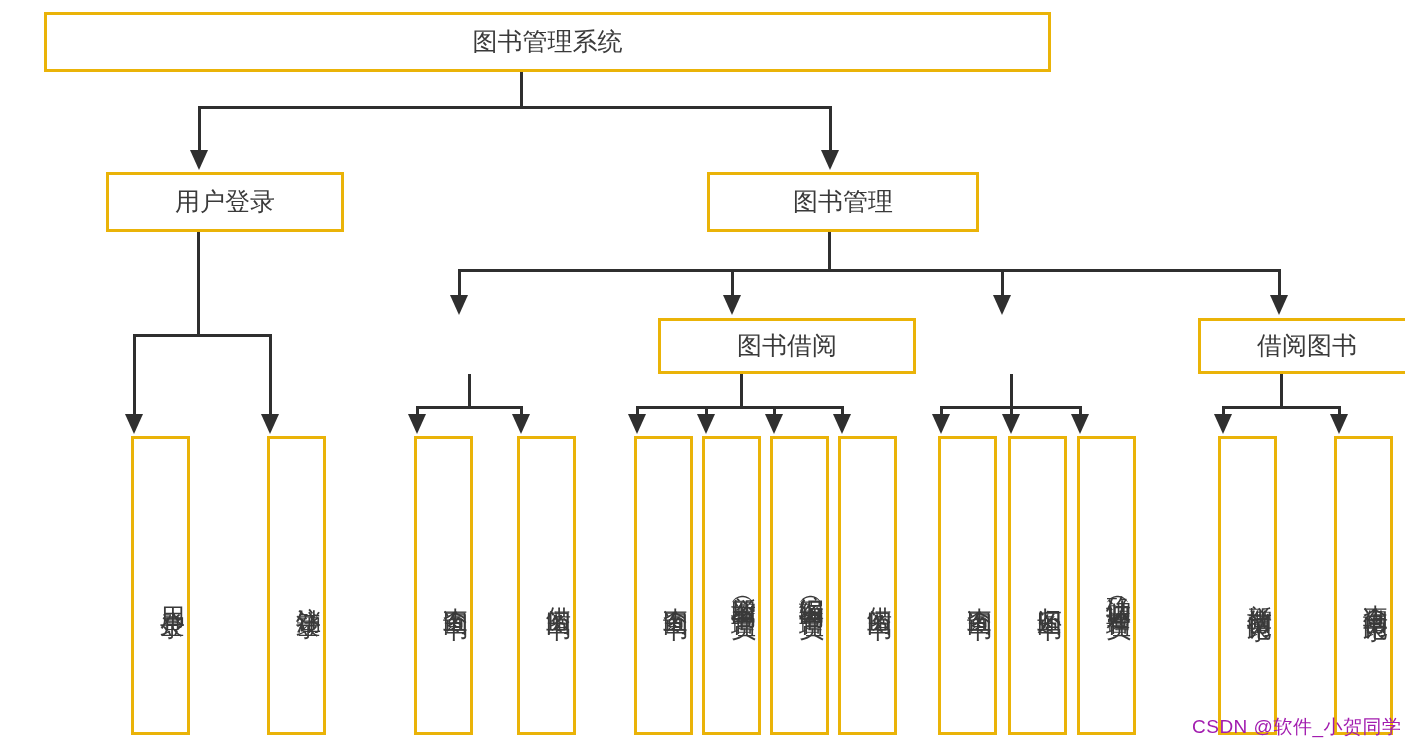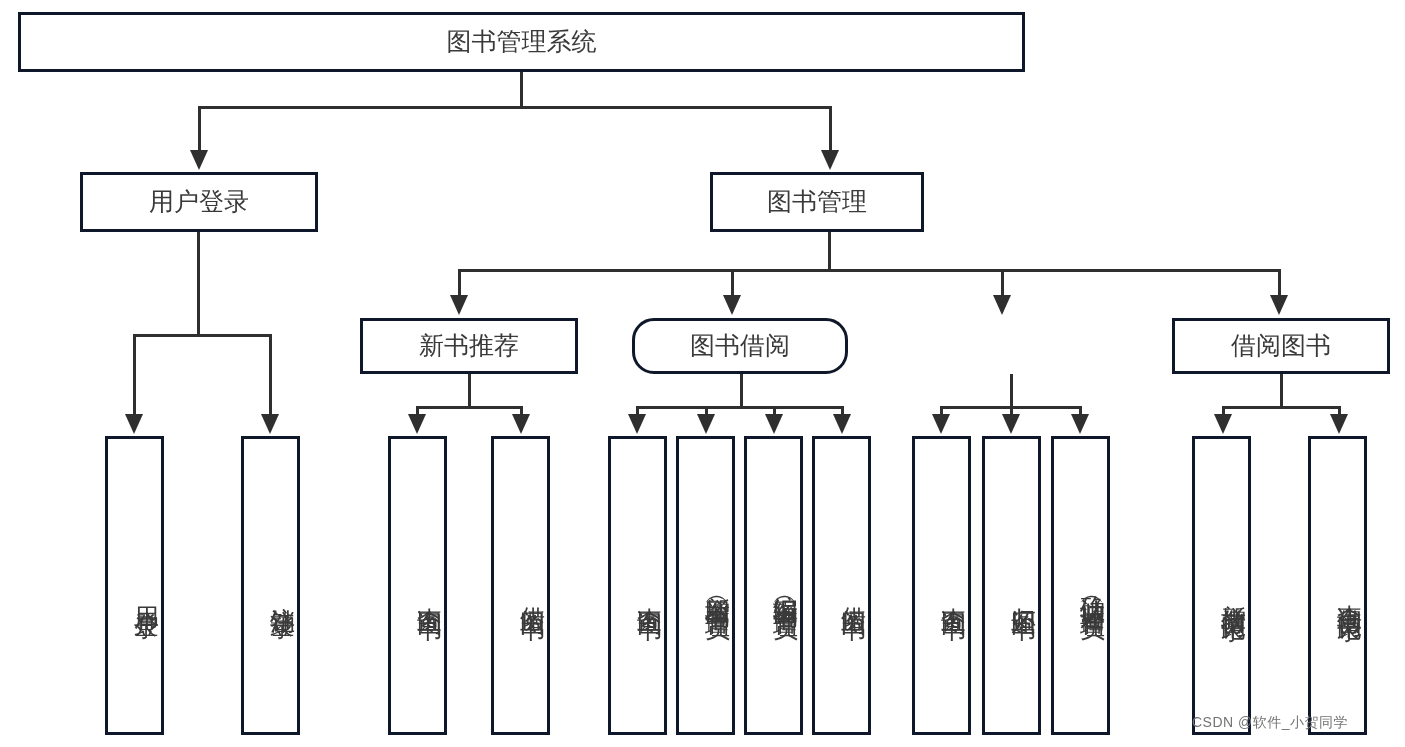--- a/index.html
+++ b/index.html
@@ -15,28 +15,29 @@
     width: 1405px;
     height: 747px;
     background: #ffffff;
     overflow: hidden;
   }
 
   
   .node {
     position: absolute;
     box-sizing: border-box;
-    border: 3px solid #0f172a;
+    border: 3px solid #eab308;
     background: #ffffff;
     color: #3a3a3a;
     display: flex;
     align-items: center;
     justify-content: center;
     text-align: center;
     line-height: 1.18;
+    margin-left: 26px;
   }
   .node.root      { font-size: 25px; }
   .node.level2    { font-size: 25px; }
   .node.level3    { font-size: 25px; }
 
   .node.leaf {
     font-size: 25px;
     writing-mode: vertical-rl;
     text-orientation: upright;
     align-items: flex-start;
@@ -64,22 +65,22 @@
     width: 0;
     height: 0;
     border-left: 9px solid transparent;
     border-right: 9px solid transparent;
     border-top: 20px solid #2f2f2f;
   }
 
   
   #watermark {
     position: absolute;
-    font-size: 14px;
-    color: #737373;
+    font-size: 19px;
+    color: #a21caf;
     white-space: nowrap;
     letter-spacing: 0.5px;
   }
 </style>
 </head>
 <body>
 
 <div id="canvas">
 
   <div class="node root" style="left:18px; top:12px; width:1007px; height:60px;">
@@ -92,21 +93,21 @@
 
   <div class="vline" style="left:198px; top:106px; height:46px;"></div>
   <div class="arrow" style="left:190px; top:150px;"></div>
   <div class="vline" style="left:829px; top:106px; height:46px;"></div>
   <div class="arrow" style="left:821px; top:150px;"></div>
 
   <div class="node level2" style="left:80px; top:172px; width:238px; height:60px;">
     <span class="node-label">用户登录</span>
   </div>
 
-  <div class="node level2" style="left:710px; top:172px; width:214px; height:60px;">
+  <div class="node level2" style="left:681px; top:172px; width:272px; height:60px;">
     <span class="node-label">图书管理</span>
   </div>
 
   <div class="vline" style="left:197px; top:232px; height:104px;"></div>
   <div class="hline" style="left:133px; top:334px; width:139px;"></div>
   <div class="vline" style="left:133px; top:334px; height:82px;"></div>
   <div class="arrow" style="left:125px; top:414px;"></div>
   <div class="vline" style="left:269px; top:334px; height:82px;"></div>
   <div class="arrow" style="left:261px; top:414px;"></div>
 
@@ -118,24 +119,21 @@
 
   <div class="vline" style="left:731px; top:269px; height:28px;"></div>
   <div class="arrow" style="left:723px; top:295px;"></div>
 
   <div class="vline" style="left:1001px; top:269px; height:28px;"></div>
   <div class="arrow" style="left:993px; top:295px;"></div>
 
   <div class="vline" style="left:1278px; top:269px; height:28px;"></div>
   <div class="arrow" style="left:1270px; top:295px;"></div>
 
-  <div class="node level3" style="left:360px; top:318px; width:218px; height:56px;">
-    <span class="node-label">新书推荐</span>
-  </div>
-  <div class="node level3" style="left:632px; top:318px; width:216px; height:56px;border-radius:22px;">
+  <div class="node level3" style="left:632px; top:318px; width:258px; height:56px;">
     <span class="node-label">图书借阅</span>
   </div>
   <div class="node level3" style="left:1172px; top:318px; width:218px; height:56px;">
     <span class="node-label">借阅图书</span>
   </div>
 
   <div class="vline" style="left:468px; top:374px; height:34px;"></div>
   <div class="hline" style="left:416px; top:406px; width:107px;"></div>
   <div class="vline" style="left:416px; top:406px; height:12px;"></div>
   <div class="arrow" style="left:408px; top:414px;"></div>

